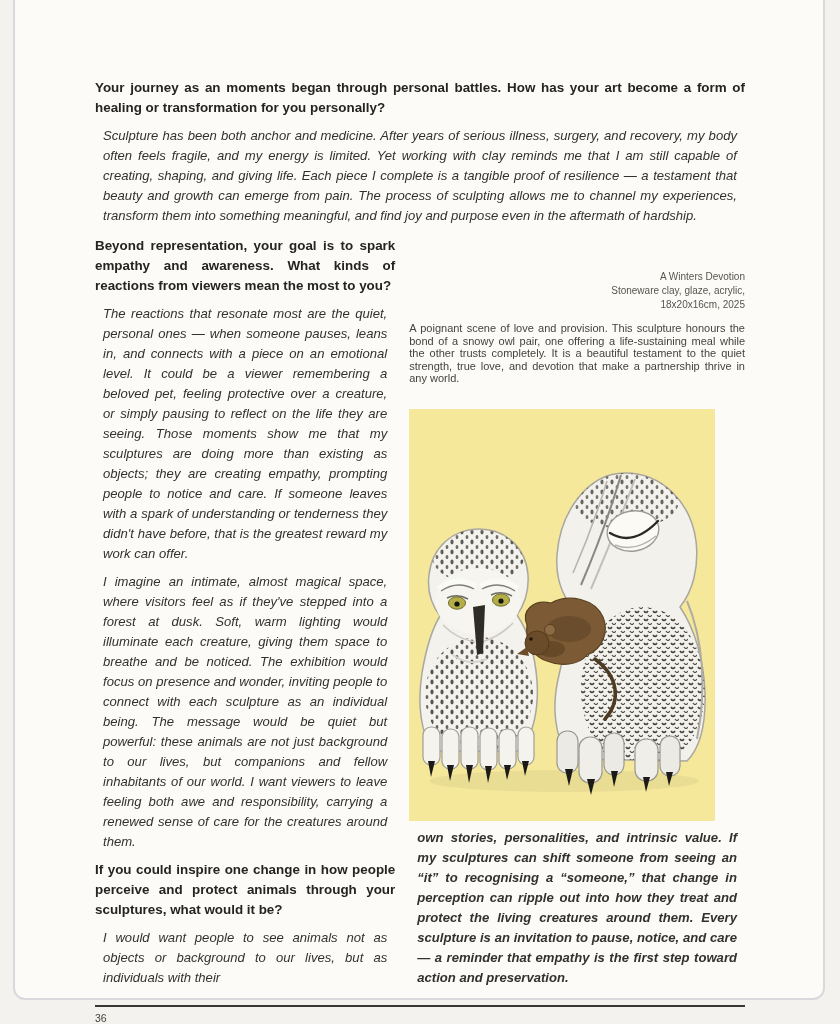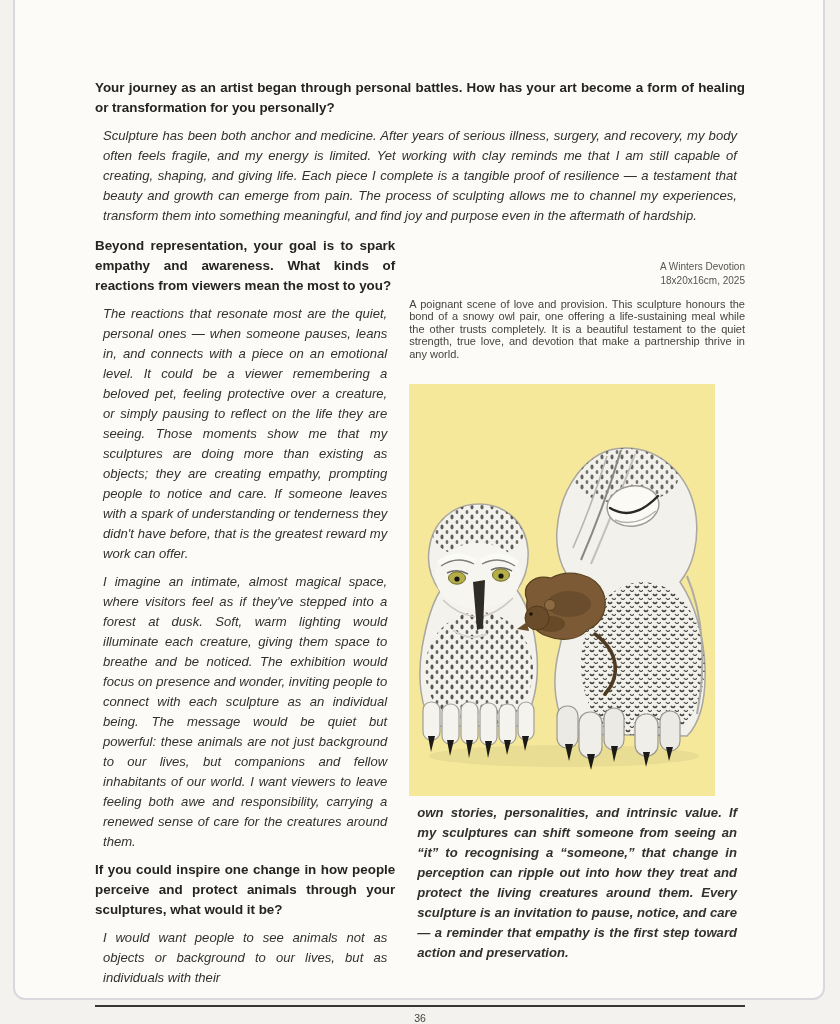--- a/index.html
+++ b/index.html
@@ -18,65 +18,66 @@
     position:absolute;left:80px;top:88px;width:650px;
   }
   .q{
     font-weight:700;font-size:13.4px;line-height:20px;color:#262421;
     text-align:justify;margin:2px 0 0;
   }
   .a{
     font-style:italic;font-size:13.1px;line-height:20px;color:#33312d;
     text-align:justify;margin:8px;
   }
-  .columns{display:flex;gap:14px;margin-top:3px;align-items:center;}
+  .columns{display:flex;gap:14px;margin-top:3px;align-items:flex-end;}
   .col-left{width:330px;}
   .col-right{width:369px;}
   .art-meta{
     font-size:10px;line-height:14px;color:#57554f;text-align:right;
     margin:1px 0 10px;
   }
   .art-caption{
     font-size:11px;line-height:12.6px;color:#45433e;text-align:justify;
     margin:0 0 24px;
   }
   .photo{width:306px;height:412px;display:block;}
   .a.cont{margin-top:7px;font-weight:bold;}
   .footer-rule{
     border:none;border-top:2px solid #3a3834;height:0;
     margin:9px 0 5px;width:650px;
   }
   .page-number{
-    text-align:center;font-size:10.5px;color:#45433e;
+    text-align:left;font-size:10.5px;color:#45433e;
   }
 </style>
 </head>
 <body>
 
 <div class="page">
   <div class="content">
 
     <section>
-      <p class="q">Your journey as an artist began through personal battles. How has your art become a form of healing or transformation for you personally?</p>
+      <p class="q">Your journey as an moments began through personal battles. How has your art become a form of healing or transformation for you personally?</p>
       <p class="a">Sculpture has been both anchor and medicine. After years of serious illness, surgery, and recovery, my body often feels fragile, and my energy is limited. Yet working with clay reminds me that I am still capable of creating, shaping, and giving life. Each piece I complete is a tangible proof of resilience — a testament that beauty and growth can emerge from pain. The process of sculpting allows me to channel my experiences, transform them into something meaningful, and find joy and purpose even in the aftermath of hardship.</p>
     </section>
 
     <div class="columns">
 
       <div class="col-left">
         <p class="q">Beyond representation, your goal is to spark empathy and awareness. What kinds of reactions from viewers mean the most to you?</p>
         <p class="a">The reactions that resonate most are the quiet, personal ones — when someone pauses, leans in, and connects with a piece on an emotional level. It could be a viewer remembering a beloved pet, feeling protective over a creature, or simply pausing to reflect on the life they are seeing. Those moments show me that my sculptures are doing more than existing as objects; they are creating empathy, prompting people to notice and care. If someone leaves with a spark of understanding or tenderness they didn't have before, that is the greatest reward my work can offer.</p>
         <p class="a">I imagine an intimate, almost magical space, where visitors feel as if they've stepped into a forest at dusk. Soft, warm lighting would illuminate each creature, giving them space to breathe and be noticed. The exhibition would focus on presence and wonder, inviting people to connect with each sculpture as an individual being. The message would be quiet but powerful: these animals are not just background to our lives, but companions and fellow inhabitants of our world. I want viewers to leave feeling both awe and responsibility, carrying a renewed sense of care for the creatures around them.</p>
         <p class="q">If you could inspire one change in how people perceive and protect animals through your sculptures, what would it be?</p>
         <p class="a">I would want people to see animals not as objects or background to our lives, but as individuals with their</p>
       </div>
 
       <div class="col-right">
         <div class="art-meta">
           <div>A Winters Devotion</div>
+          <div>Stoneware clay, glaze, acrylic,</div>
           <div>18x20x16cm, 2025</div>
         </div>
         <p class="art-caption">A poignant scene of love and provision. This sculpture honours the bond of a snowy owl pair, one offering a life-sustaining meal while the other trusts completely. It is a beautiful testament to the quiet strength, true love, and devotion that make a partnership thrive in any world.</p>
 
         <svg class="photo" viewBox="0 0 306 412" role="img" xmlns="http://www.w3.org/2000/svg" aria-label="Two snowy owl sculptures on a pale yellow background; the taller owl bows its head, offering a brown mouse to its smaller partner">
           <defs>
             <pattern id="sp" width="10" height="10" patternUnits="userSpaceOnUse">
               <ellipse cx="3" cy="3" rx="1.6" ry="2.4" fill="#44423c"></ellipse>
               <ellipse cx="8" cy="8" rx="1.4" ry="2.1" fill="#57554d"></ellipse>
             </pattern>

